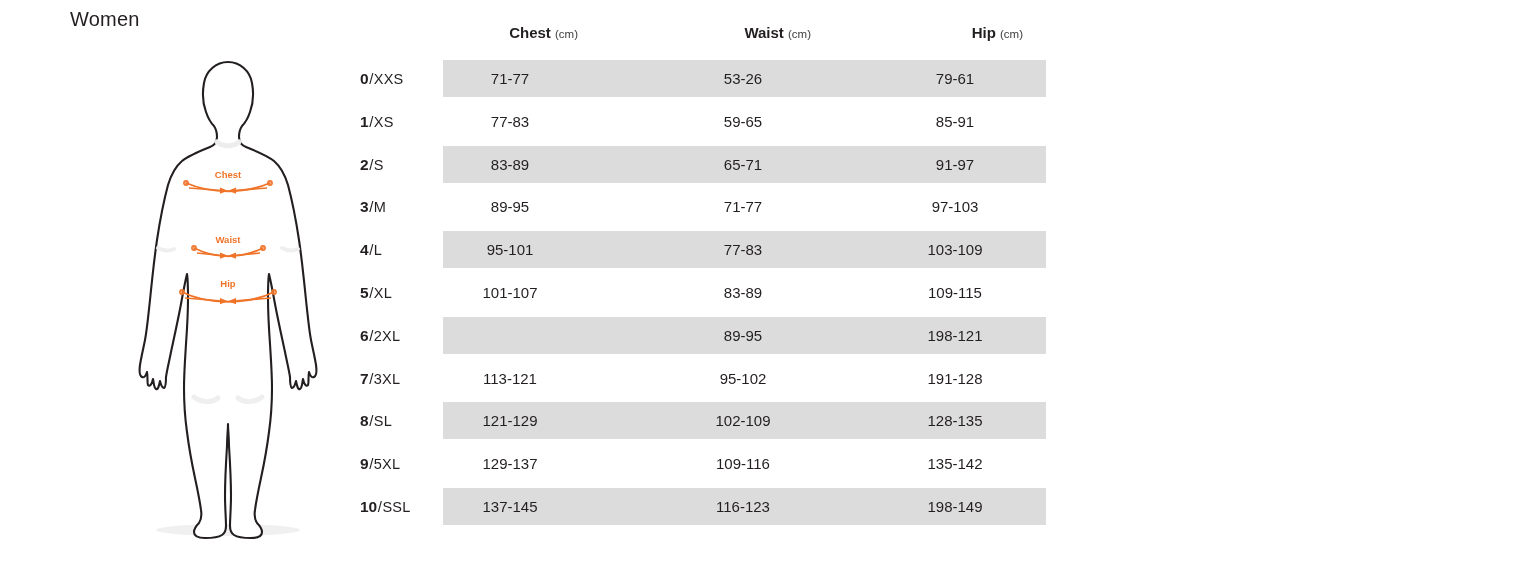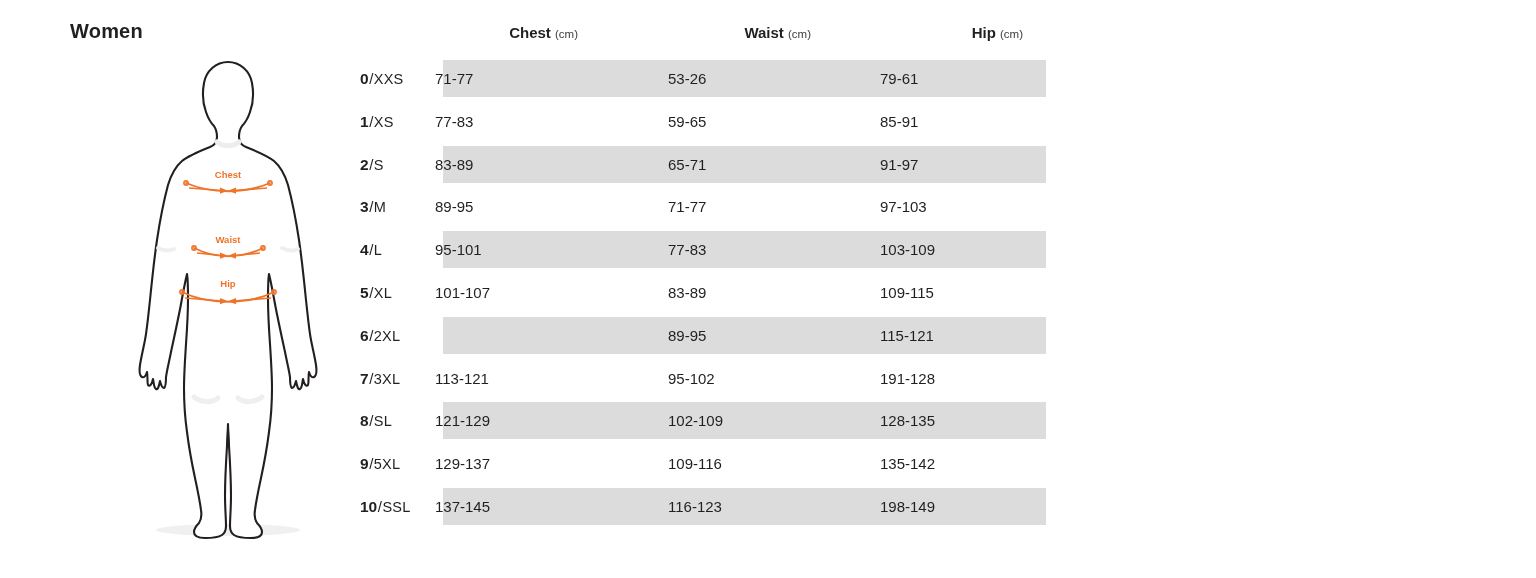--- a/index.html
+++ b/index.html
@@ -19,23 +19,23 @@
   #page {
     position: relative;
     width: 1536px;
     height: 578px;
   }
 
   
   #page-title {
     position: absolute;
     left: 70px;
-    top: 20px;
+    top: 8px;
     font-size: 20px;
-    font-weight: bold;
+    font-weight: normal;
     letter-spacing: 0.2px;
     color: #231f20;
     text-align: center;
   }
 
   
   #figure-wrap {
     position: absolute;
     left: 122px;
     top: 52px;
@@ -115,20 +115,21 @@
     font-size: 14.5px;
     letter-spacing: 0.2px;
   }
 
   .val-cell {
     position: absolute;
     top: 2px;
     height: 37px;
     line-height: 37px;
     width: 150px;
+    text-align: center;
     font-size: 15px;
     color: #231f20;
     white-space: nowrap;
   }
   .v-chest { left: 75px; }
   .v-waist { left: 308px; }
   .v-hip   { left: 520px; }
 </style>
 </head>
 <body>
@@ -305,21 +306,21 @@
           <div class="rowband"></div>
           <div class="size-cell"><span class="num">5</span><span class="slash">/</span><span class="alpha">XL</span></div>
           <div class="val-cell v-chest">101-107</div>
           <div class="val-cell v-waist">83-89</div>
           <div class="val-cell v-hip">109-115</div>
         </div>
         <div class="trow">
           <div class="rowband" style="background: rgb(220, 220, 220);"></div>
           <div class="size-cell"><span class="num">6</span><span class="slash">/</span><span class="alpha">2XL</span></div>
           <div class="val-cell v-waist">89-95</div>
-          <div class="val-cell v-hip">115-121</div>
+          <div class="val-cell v-hip">198-121</div>
         </div>
         <div class="trow plain">
           <div class="rowband"></div>
           <div class="size-cell"><span class="num">7</span><span class="slash">/</span><span class="alpha">3XL</span></div>
           <div class="val-cell v-chest">113-121</div>
           <div class="val-cell v-waist">95-102</div>
           <div class="val-cell v-hip">191-128</div>
         </div>
         <div class="trow">
           <div class="rowband" style="background: rgb(220, 220, 220);"></div>

